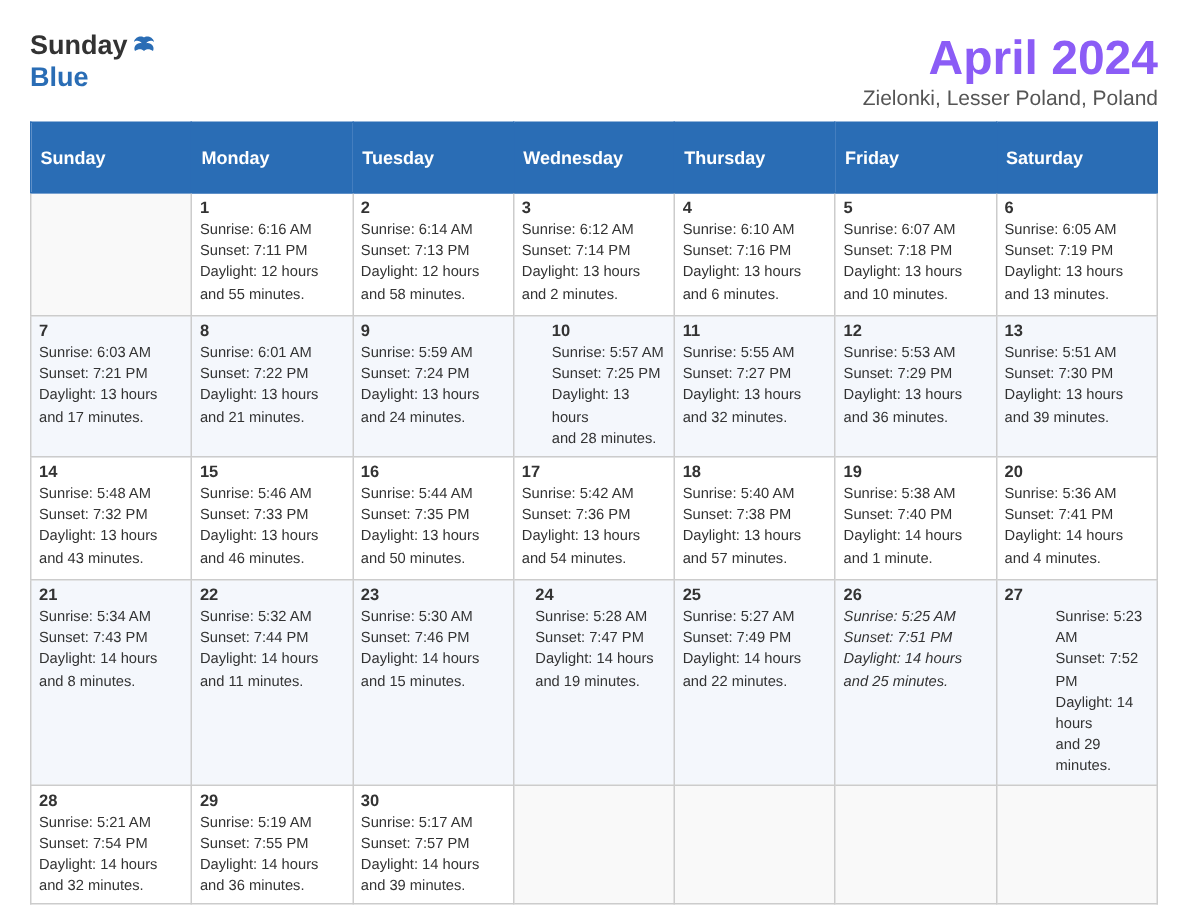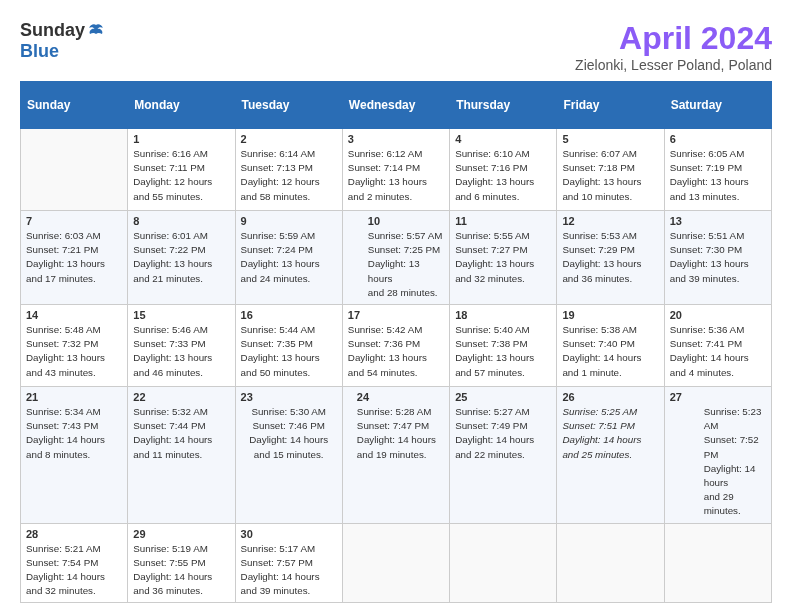--- a/index.html
+++ b/index.html
@@ -286,21 +286,21 @@
           </td>
           <td style="background: rgb(244, 247, 252);">
             <span class="day-num">22</span>
             <div class="day-info" style="white-space: pre-line;">Sunrise: 5:32 AM
 Sunset: 7:44 PM
 Daylight: 14 hours
 and 11 minutes.</div>
           </td>
           <td style="background: rgb(244, 247, 252);">
             <span class="day-num">23</span>
-            <div class="day-info" style="white-space: pre-line; text-align: center;">Sunrise: 5:30 AM
+            <div class="day-info" style="white-space: pre-line;">Sunrise: 5:30 AM
 Sunset: 7:46 PM
 Daylight: 14 hours
 and 15 minutes.</div>
           </td>
           <td style="background: rgb(244, 247, 252); padding-left: 14px;">
             <span class="day-num">24</span>
             <div class="day-info" style="white-space: pre-line;">Sunrise: 5:28 AM
 Sunset: 7:47 PM
 Daylight: 14 hours
 and 19 minutes.</div>

